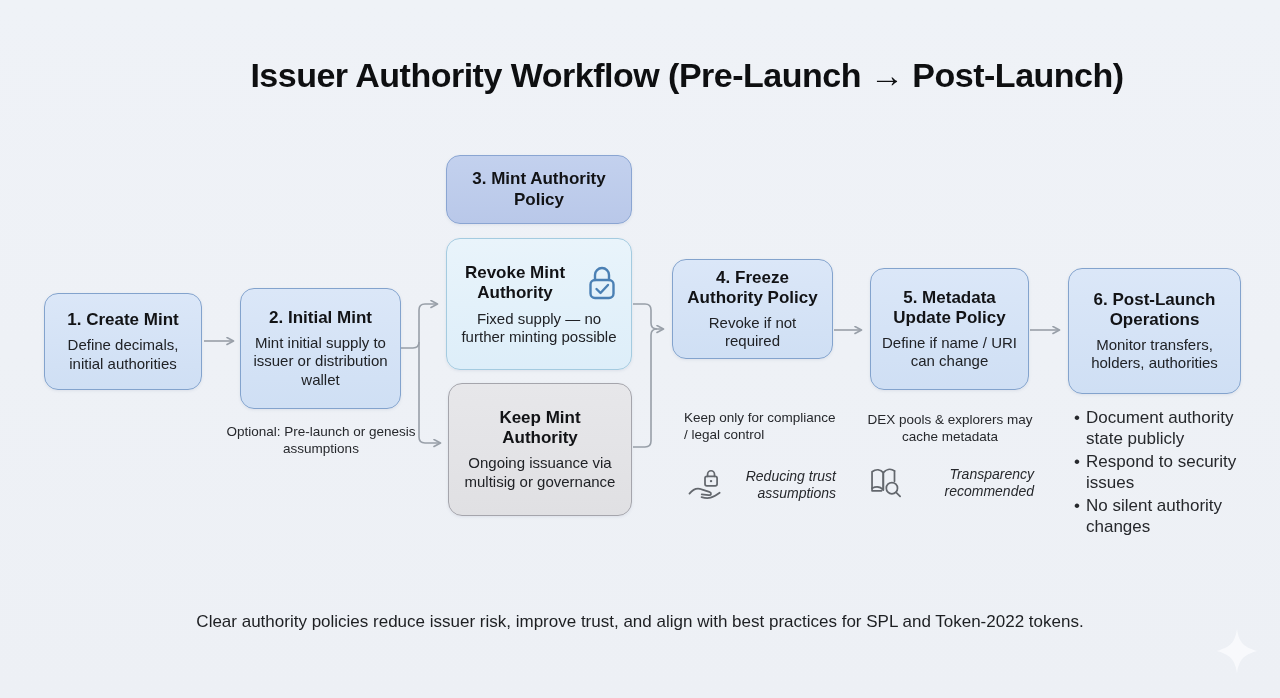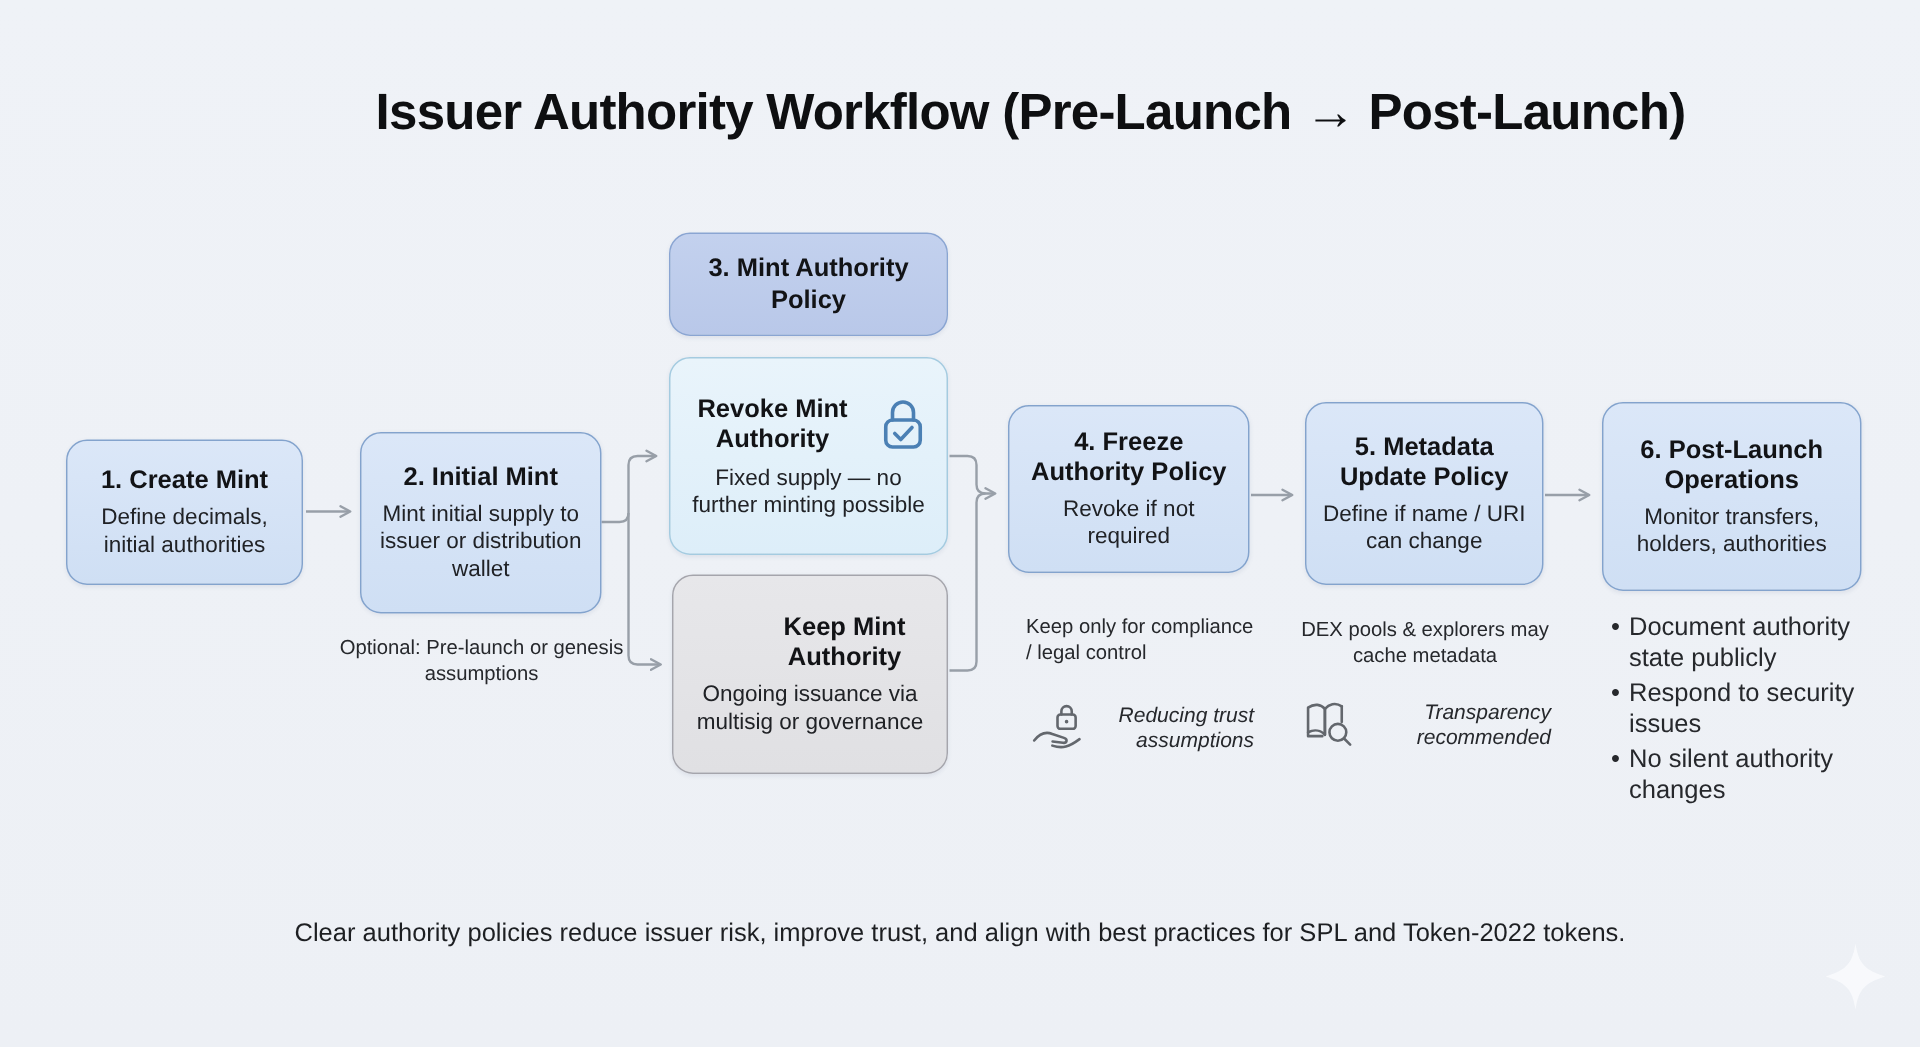--- a/index.html
+++ b/index.html
@@ -41,21 +41,20 @@
     background: linear-gradient(180deg,#c3d1ee 0%, #b9c8e9 100%);
     border: 1.6px solid #8aa5d2;
   }
   .node-revoke {
     background: linear-gradient(180deg,#e9f4fb 0%, #ddeef9 100%);
     border: 1.6px solid #a4cbe0;
   }
   .node-keep {
     background: linear-gradient(180deg,#e7e7ea 0%, #e0e0e3 100%);
     border: 1.6px solid #a5a5ac;
-    align-items: flex-end;
   }
   .node-title { font-size: 17px; font-weight: 700; line-height: 1.18; color: #121316; }
   .node-body  { font-size: 15px; line-height: 1.22; color: #202226; margin-top: 6px; }
 
   .note {
     position: absolute;
     font-size: 13.5px; line-height: 1.24; color: #26282c;
     text-align: center;
   }
   .note-left { text-align: left; }
@@ -140,21 +139,21 @@
       </svg>
     </div>
     <div class="node-body">Fixed supply — no further minting possible</div>
   </div>
 
   <div class="node node-keep" style="left:448px; top:383px; width:184px; height:133px;">
     <div class="node-title" style="width:120px;">Keep Mint Authority</div>
     <div class="node-body">Ongoing issuance via multisig or governance</div>
   </div>
 
-  <div class="node node-blue" style="left:672px; top:270px; width:161px; height:112px;">
+  <div class="node node-blue" style="left:672px; top:259px; width:161px; height:100px;">
     <div class="node-title">4. Freeze Authority Policy</div>
     <div class="node-body">Revoke if not required</div>
   </div>
   <div class="note note-left" style="left:684px; top:410px; width:152px;">Keep only for compliance / legal control</div>
   <div class="icon-row" style="left:686px; top:466px; width:150px;">
     <svg width="38" height="38" viewBox="0 0 44 44" fill="none" stroke="#63676d" stroke-width="2" stroke-linecap="round" stroke-linejoin="round">
       <path d="M25,12 v-2.5 a4,4 0 0 1 8,0 V12"></path>
       <rect x="22" y="12" width="14" height="11" rx="2.2"></rect>
       <circle cx="29" cy="17.5" r="1.4" fill="#63676d" stroke="none"></circle>
       <path d="M4,32 C8,27 13,25 18,27 l9,3 c3,1 2.5,4.2 -0.8,3.8 l-8,-1"></path>

